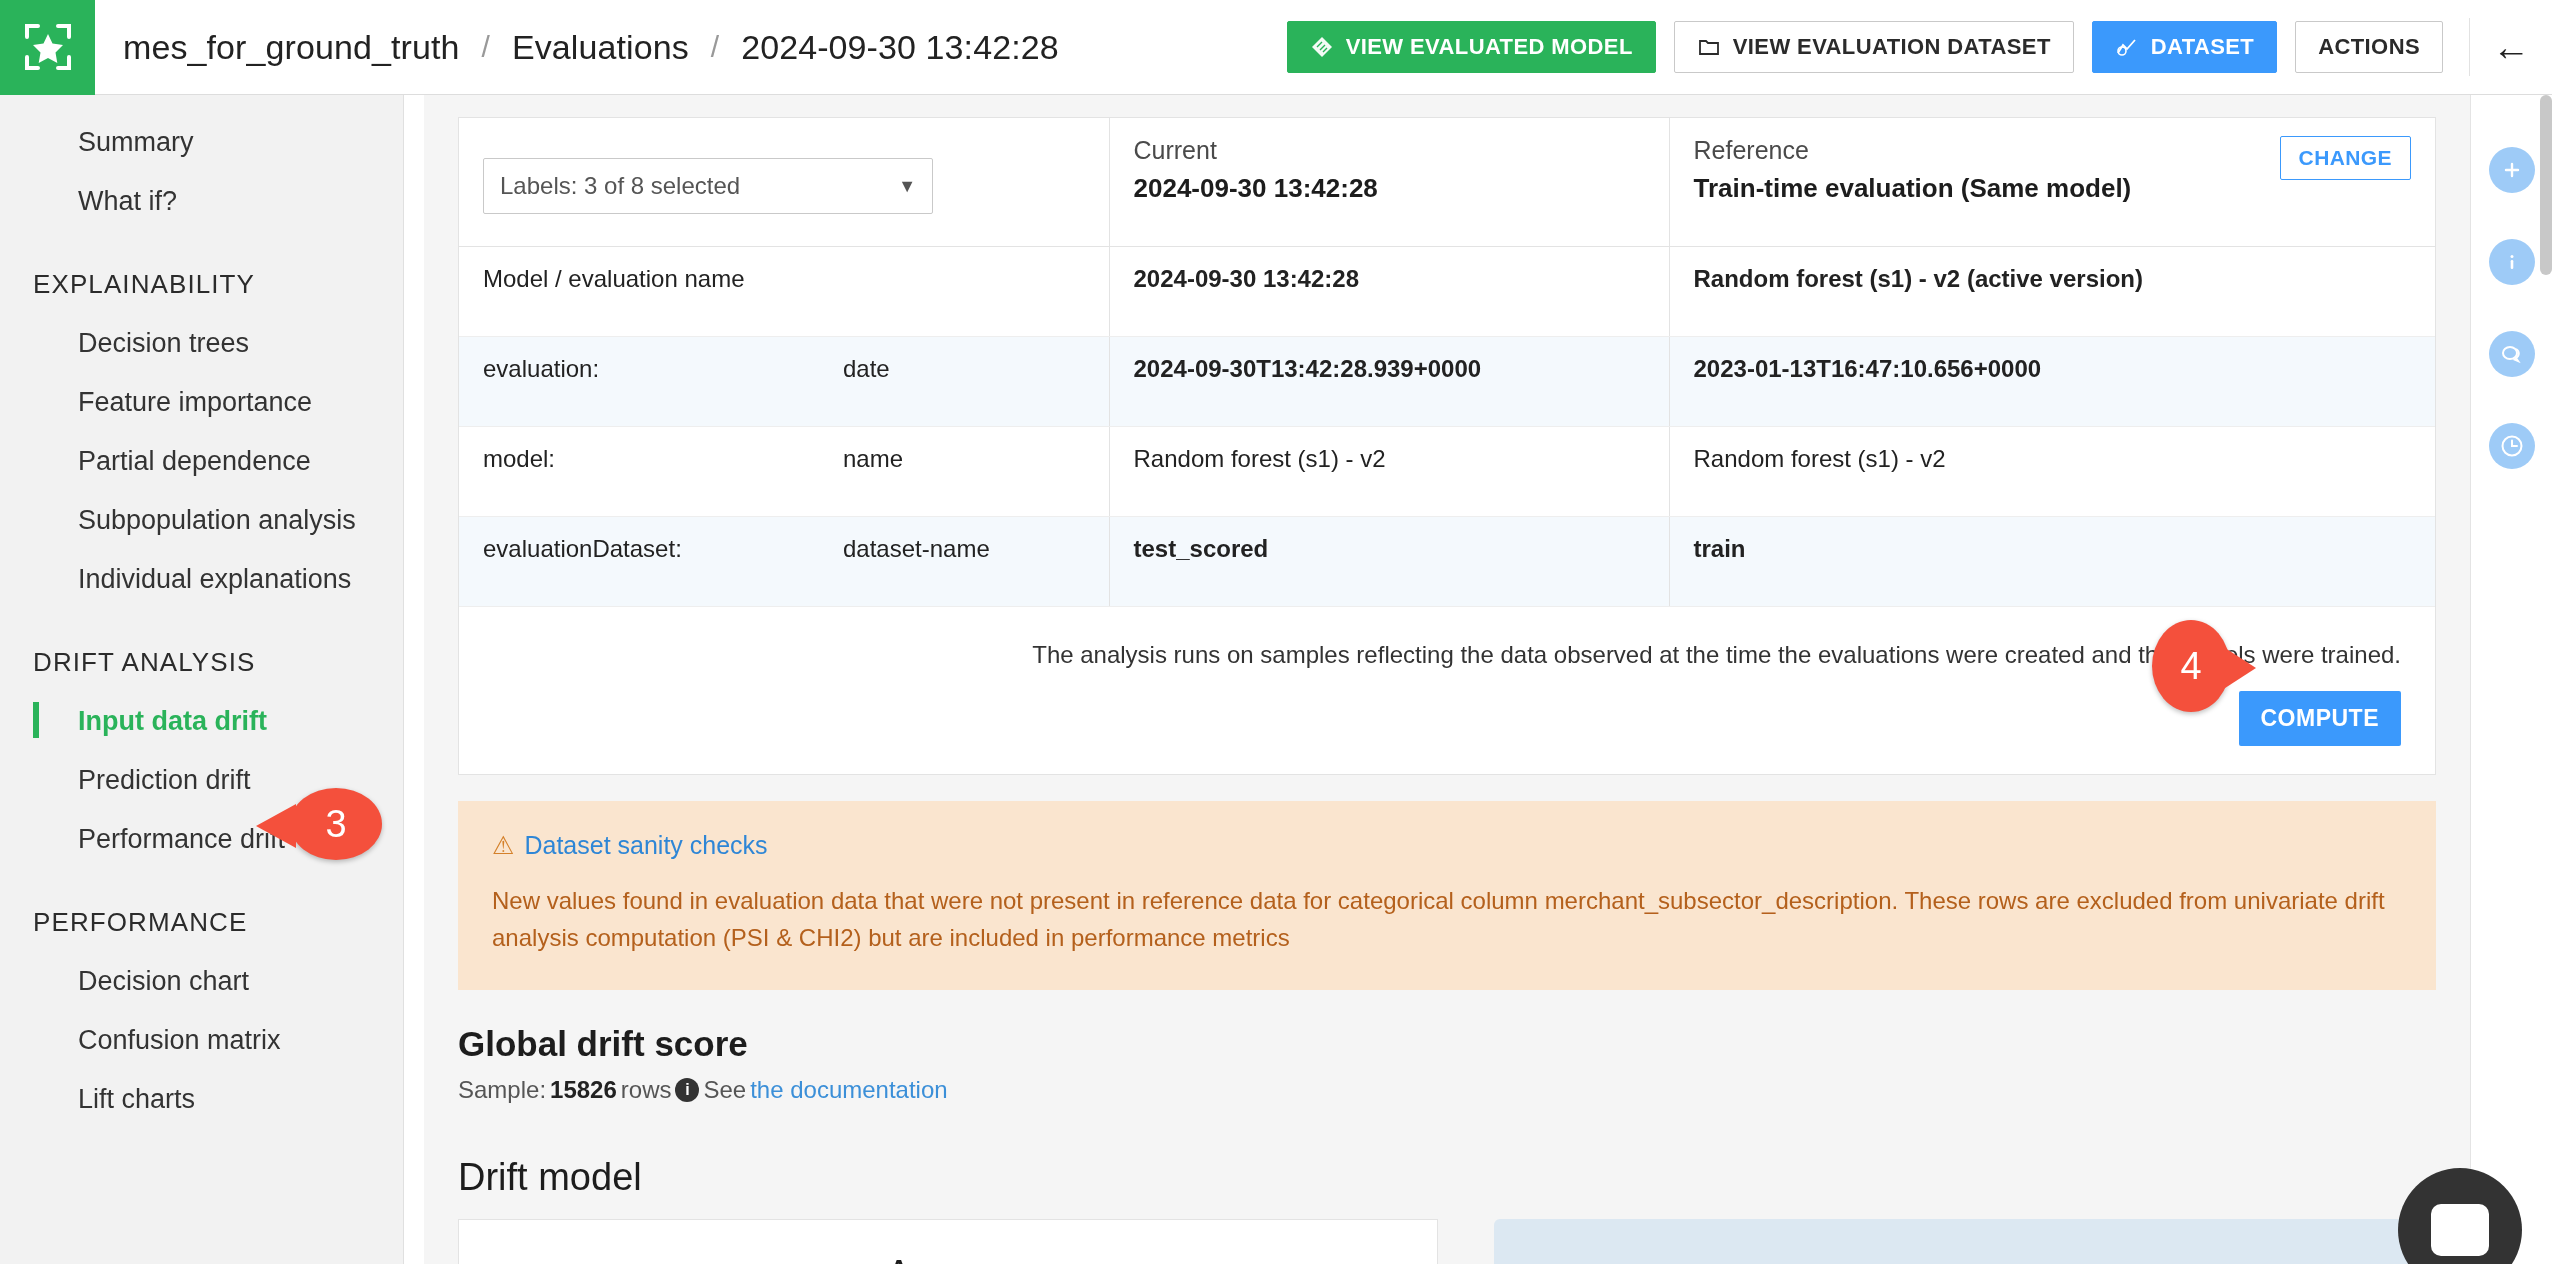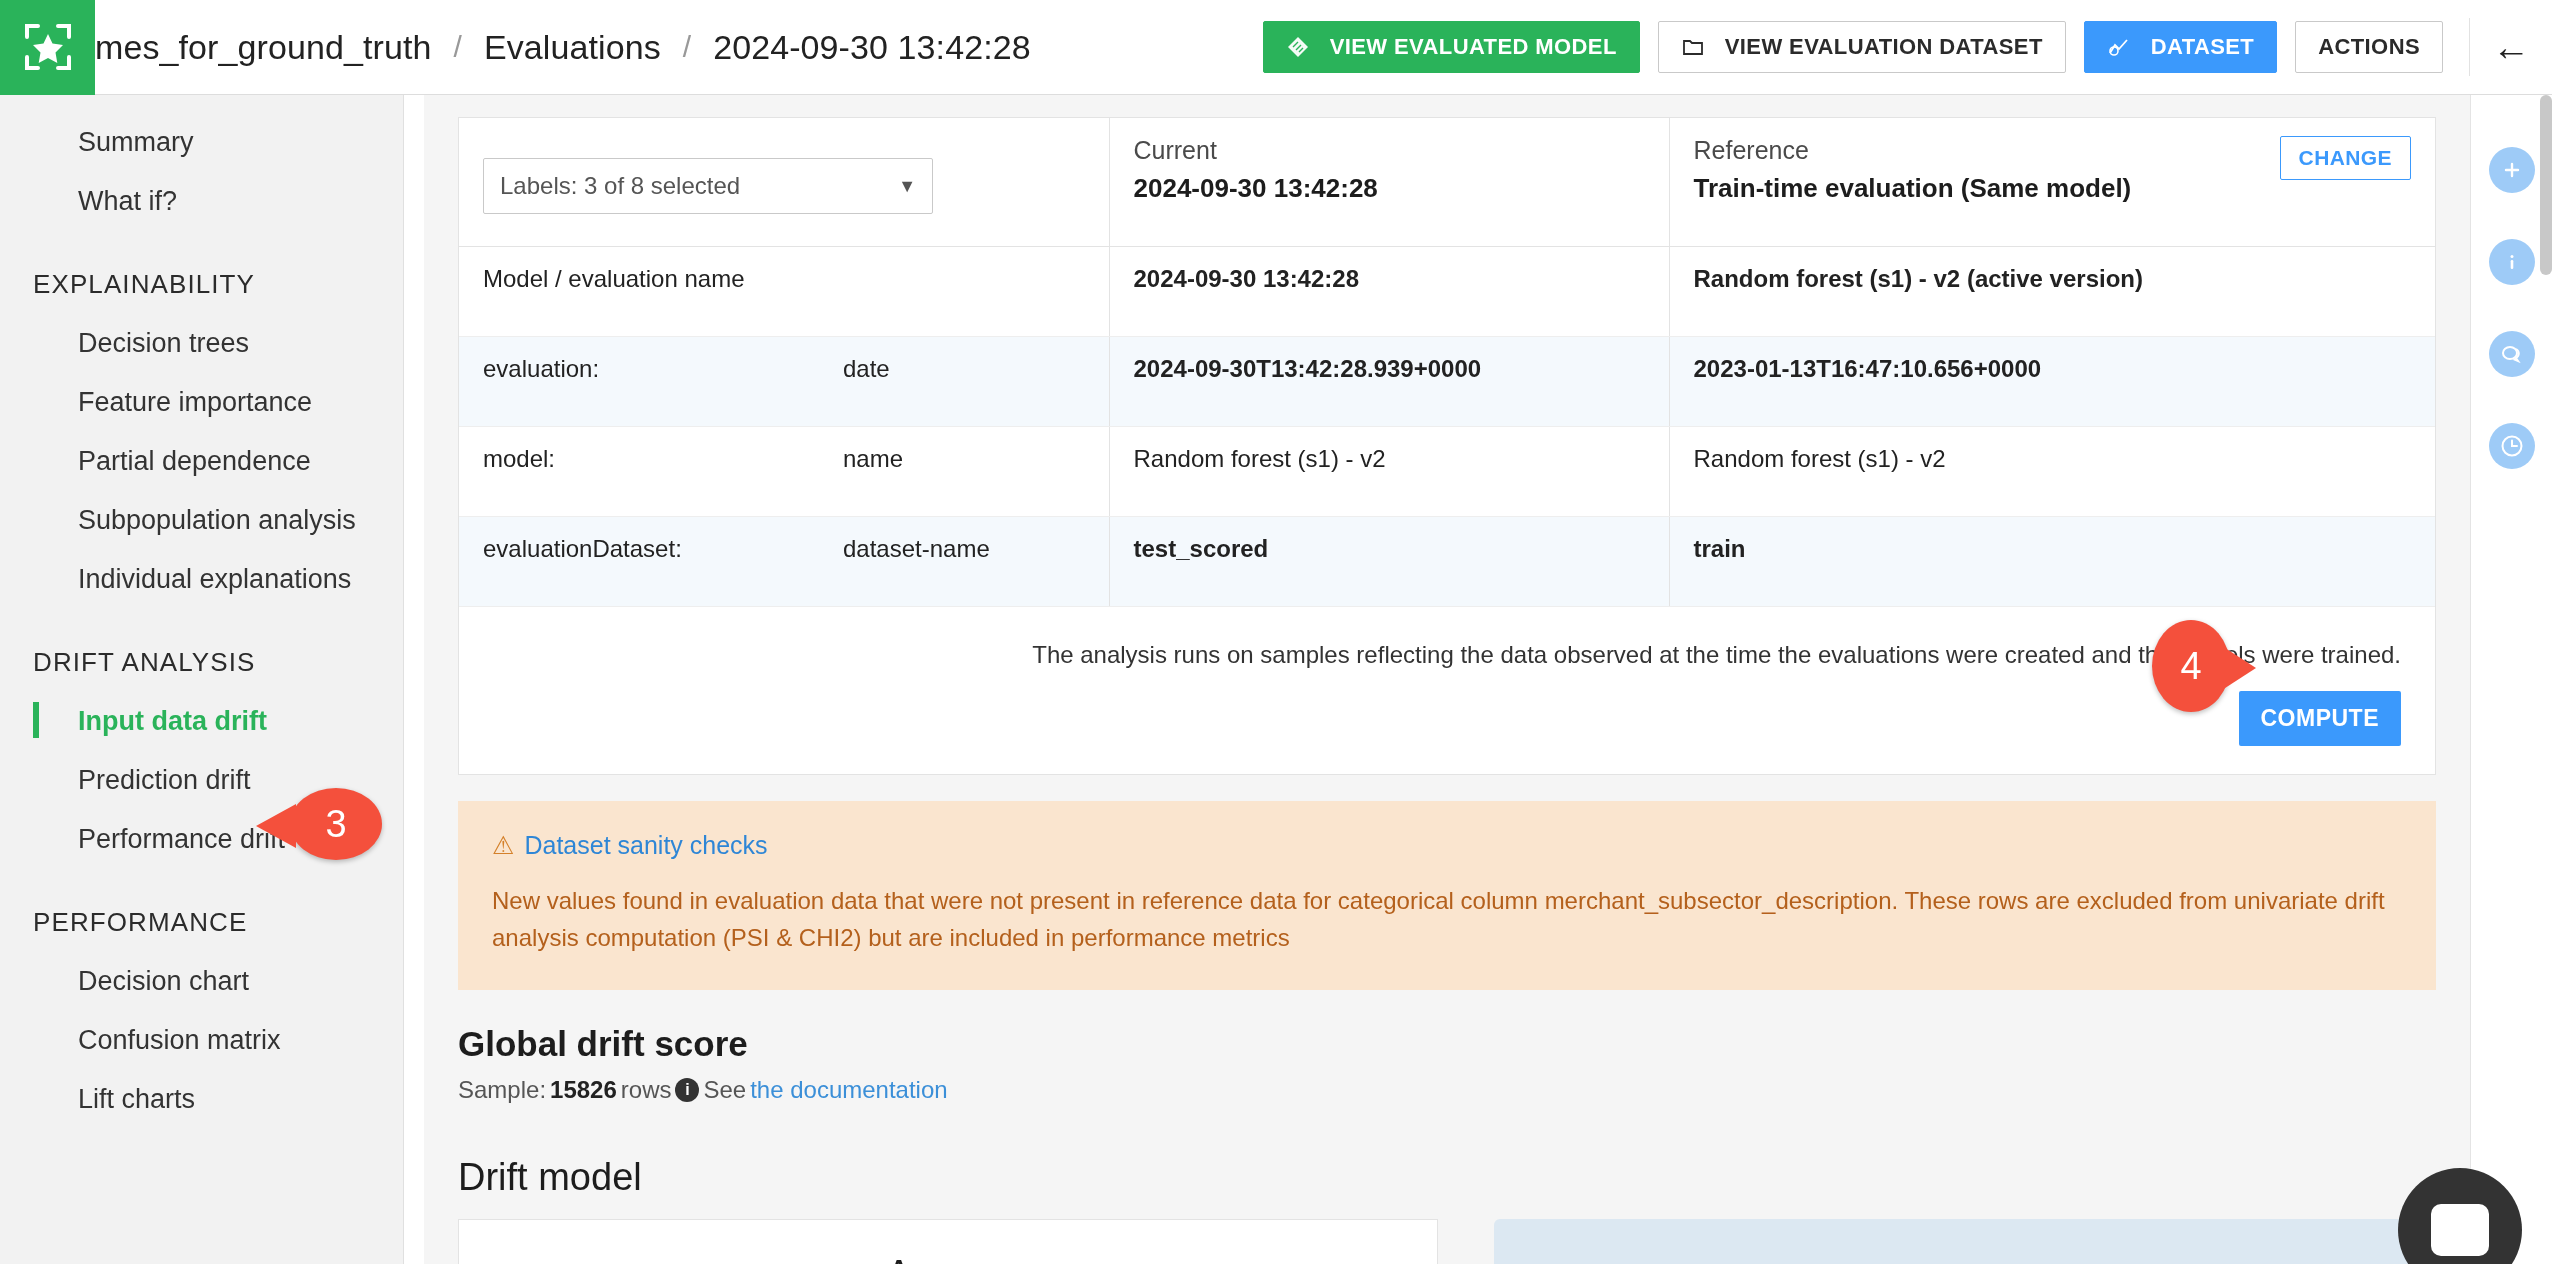--- a/index.html
+++ b/index.html
@@ -21,34 +21,34 @@
     z-index: 20;
   }
   .logo-tile {
     width: 95px; height: 95px; flex: 0 0 95px;
     background: #2ab35a;
     display: flex; align-items: center; justify-content: center;
   }
   .logo-mark { width: 50px; height: 50px; position: relative; }
   .crumbs {
     display: flex; align-items: center; gap: 0;
-    white-space: nowrap;
+    margin-left: 28px; white-space: nowrap;
   }
   .crumb {
     font-size: 34px; color: #222222; font-weight: 400;
     letter-spacing: .1px;
   }
   .crumb-sep { font-size: 30px; color: #999999; padding: 0 22px; }
 
   .topbtns {
     margin-left: auto; display: flex; align-items: center; gap: 0;
     padding-right: 0px;
   }
   .btn {
-    display: inline-flex; align-items: center; gap: 20px;
+    display: inline-flex; align-items: center; gap: 12px;
     height: 52px; padding: 0 22px;
     font-size: 22px; font-weight: 700; letter-spacing: .4px;
     border: 1px solid #c9c9c9; background: #ffffff; color: #2b2b2b;
     border-radius: 2px; cursor: pointer;
     font-family: "Liberation Sans", sans-serif;
     white-space: nowrap;
   }
   .btn-green { background: #2ab35a; border-color: #2ab35a; color: #ffffff; }
   .btn-blue  { background: #3b99fc; border-color: #3b99fc; color: #ffffff; }
   .gapm { margin-left: 18px; }

